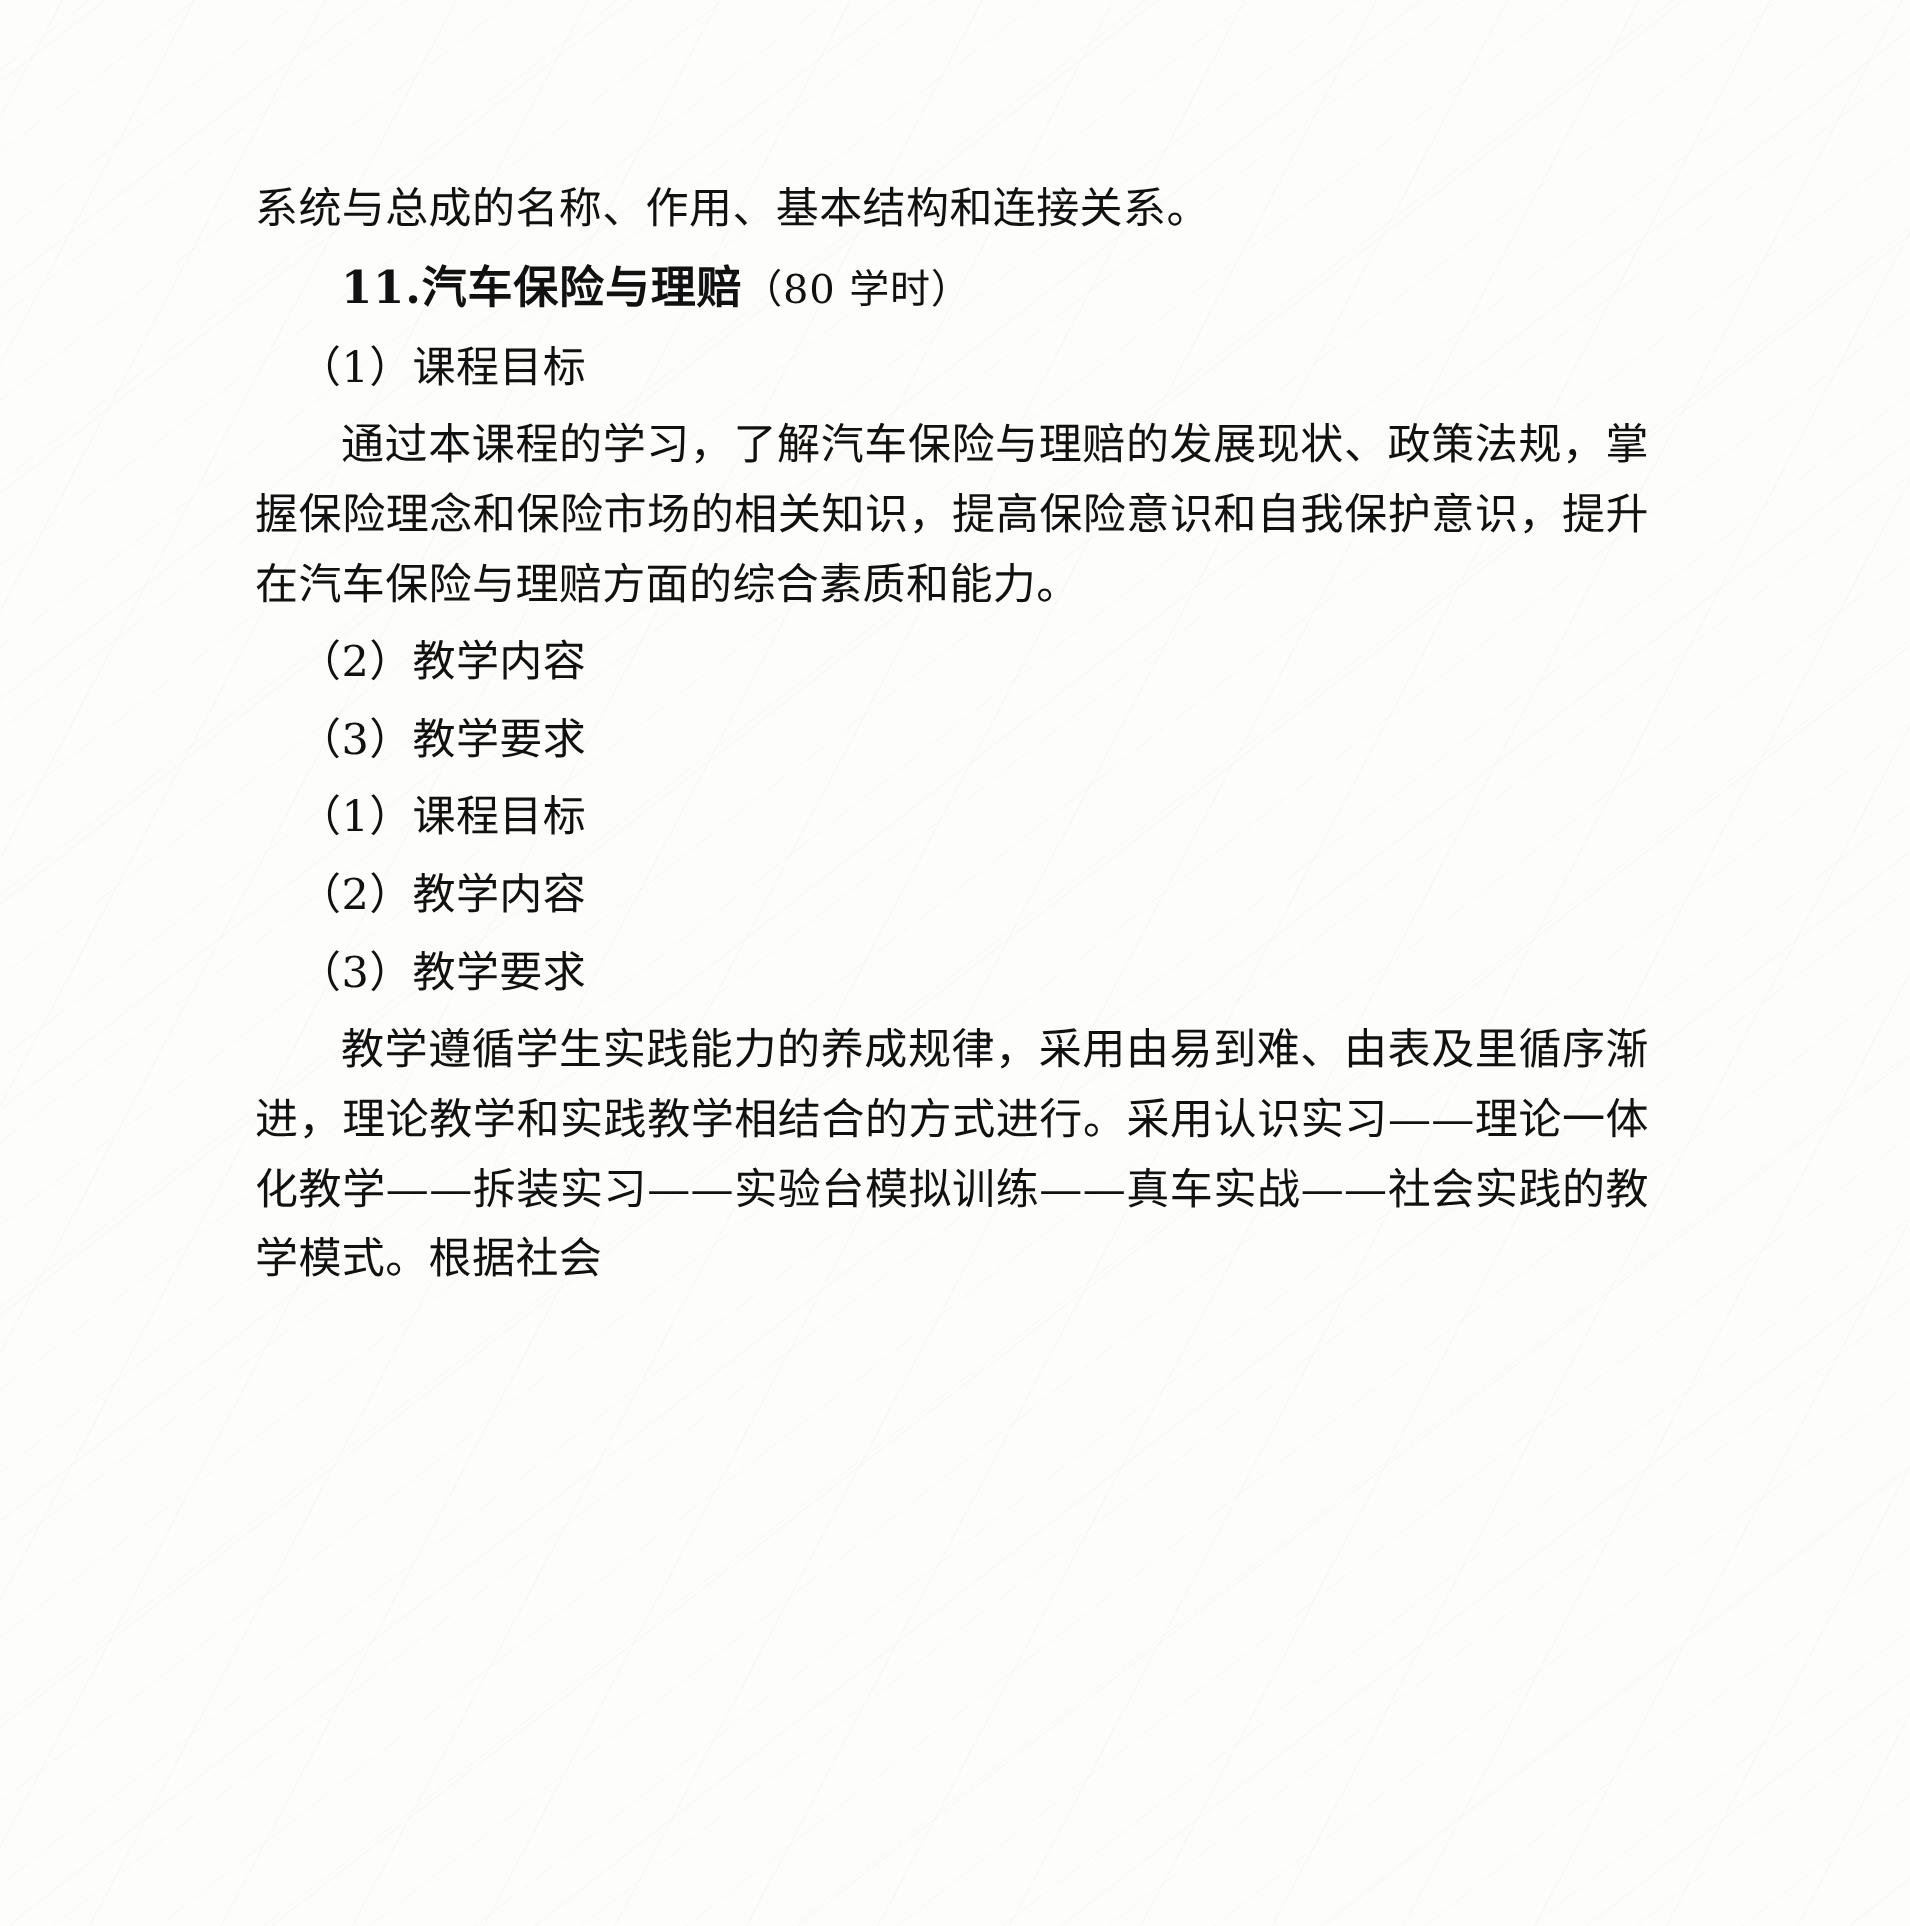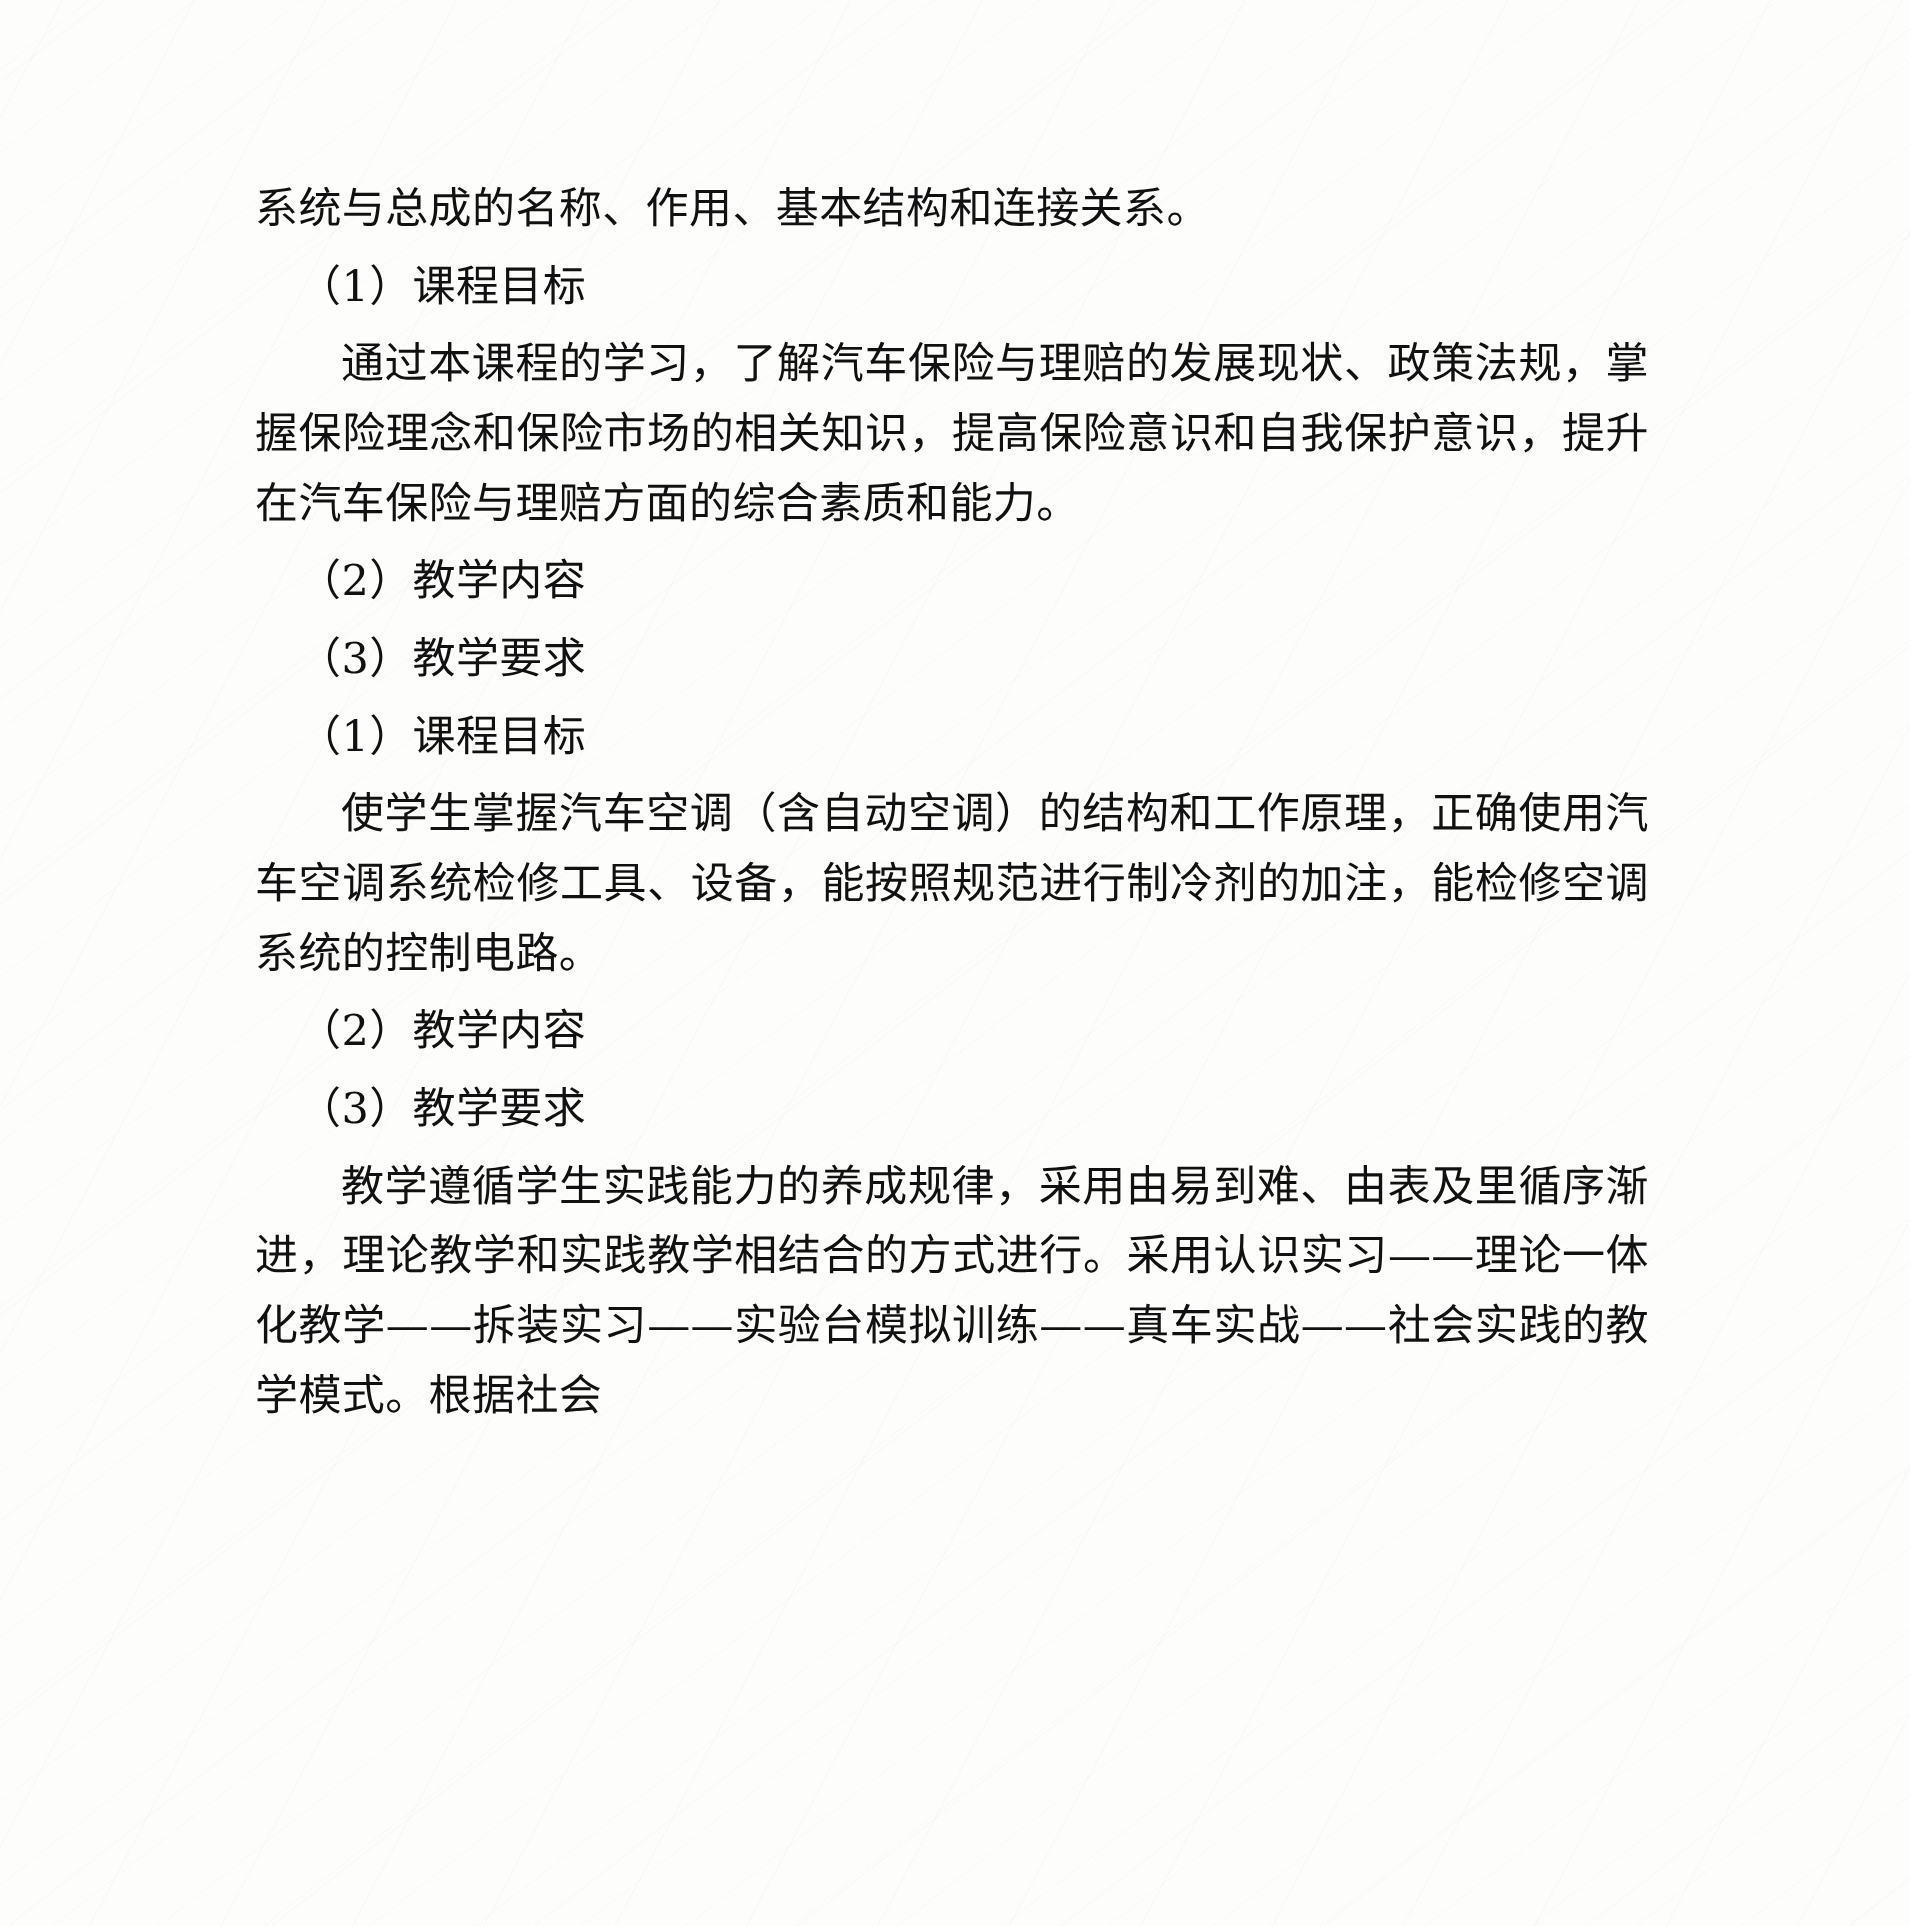--- a/index.html
+++ b/index.html
@@ -94,31 +94,31 @@
 <body>
 
 <div class="page">
   <div class="texture"></div>
   <div class="texture2"></div>
 
   <div class="content">
 
     <p class="body-line">系统与总成的名称、作用、基本结构和连接关系。</p>
 
+    <p class="heading"><span class="num">11.</span><span>汽车保险与理赔</span><span class="hours">（80 学时）</span></p>
 
     <p class="label">（1）课程目标</p>
     <p class="para">通过本课程的学习，了解汽车保险与理赔的发展现状、政策法规，掌握保险理念和保险市场的相关知识，提高保险意识和自我保护意识，提升在汽车保险与理赔方面的综合素质和能力。</p>
 
     <p class="label">（2）教学内容</p>
 
     <p class="label">（3）教学要求</p>
 
 
     <p class="label">（1）课程目标</p>
-    <p class="para">使学生掌握汽车空调（含自动空调）的结构和工作原理，正确使用汽车空调系统检修工具、设备，能按照规范进行制冷剂的加注，能检修空调系统的控制电路。</p>
 
     <p class="label">（2）教学内容</p>
 
     <p class="label">（3）教学要求</p>
     <p class="para">教学遵循学生实践能力的养成规律，采用由易到难、由表及里循序渐进，理论教学和实践教学相结合的方式进行。采用认识实习——理论一体化教学——拆装实习——实验台模拟训练——真车实战——社会实践的教学模式。根据社会</p>
 
   </div>
 
 </div>
 

